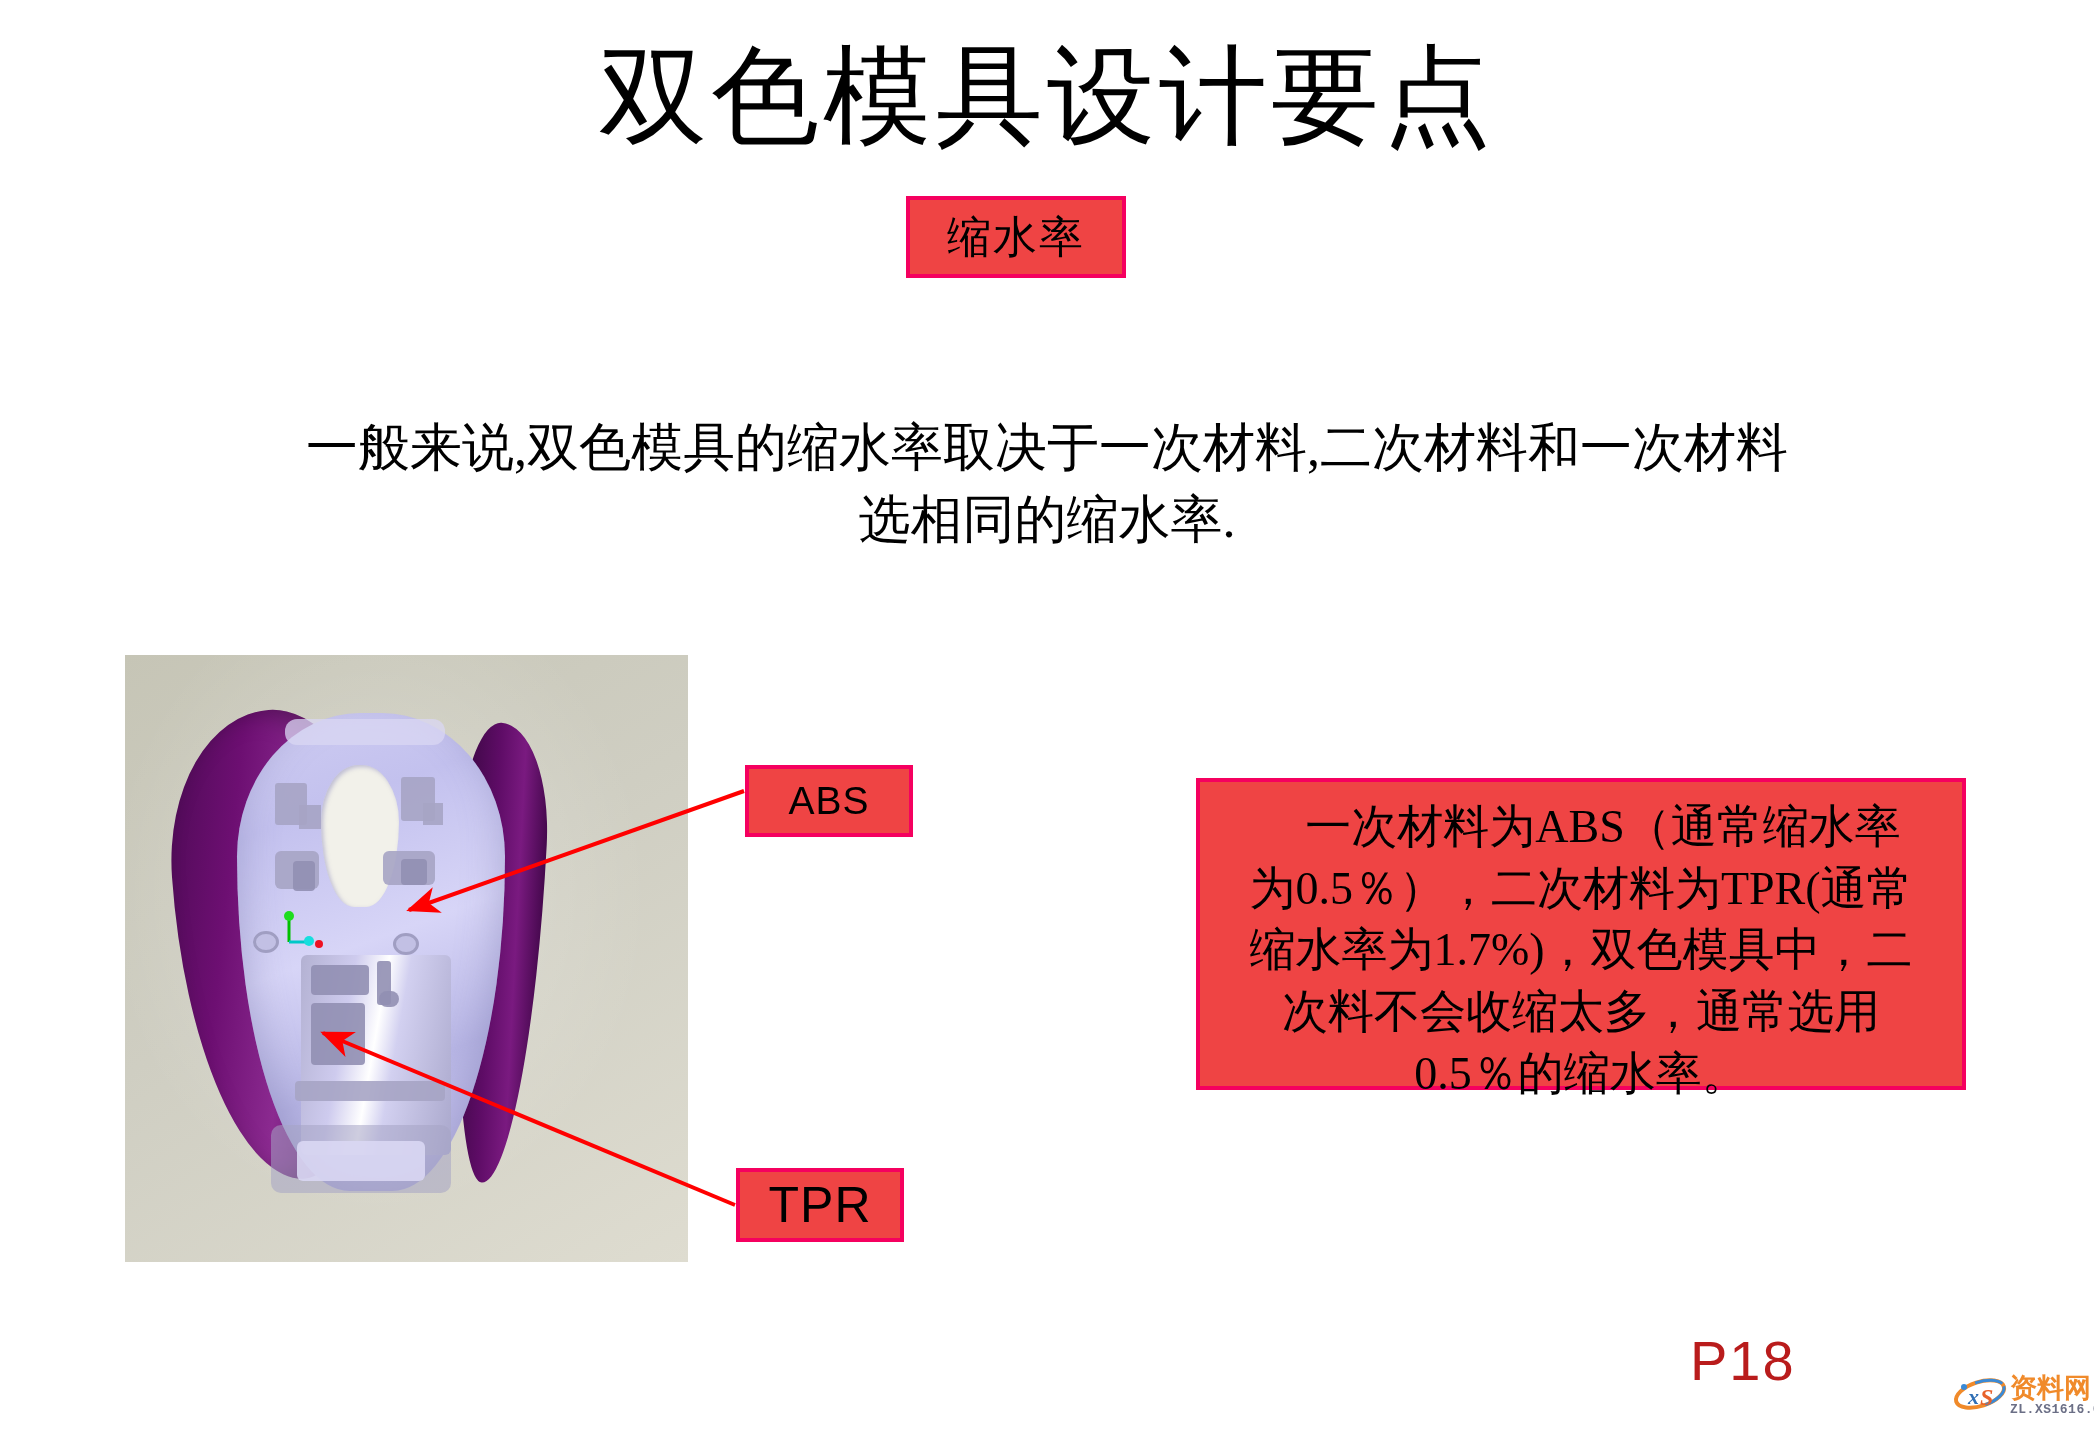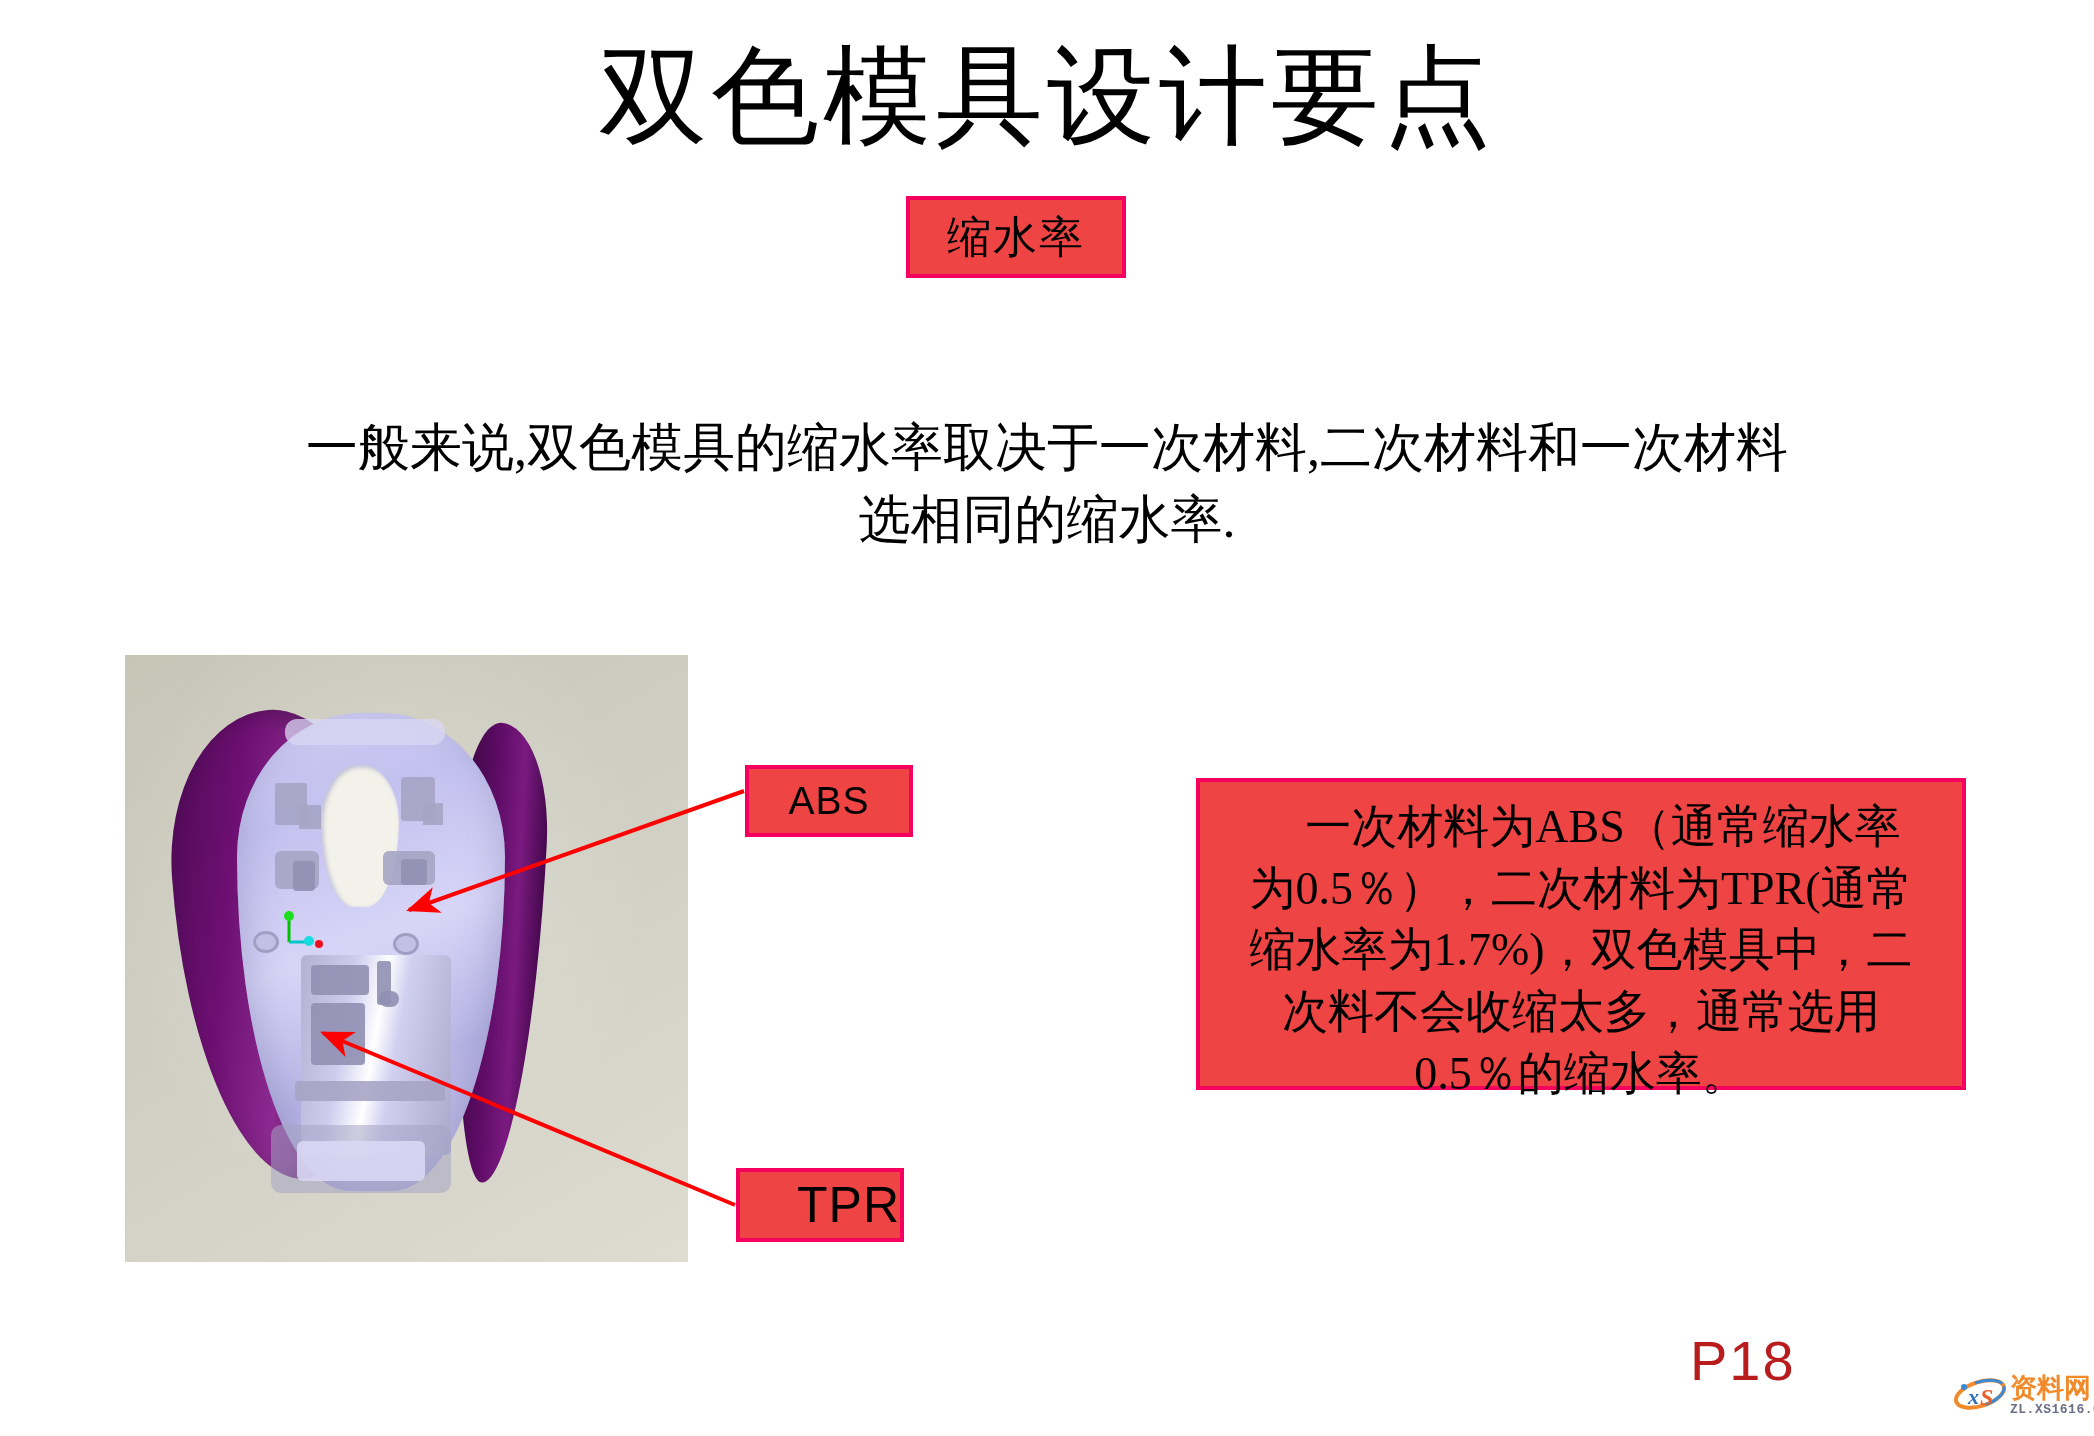--- a/index.html
+++ b/index.html
@@ -182,21 +182,20 @@
     font-size: 39px;
     letter-spacing: 1px;
   }
   #tpr-label-box {
     left: 736px;
     top: 1168px;
     width: 168px;
     height: 74px;
     font-size: 50px;
     letter-spacing: 1px;
-    justify-content: flex-end;
   }
 
   
   #explanation-box {
     left: 1148px;
     top: 778px;
     width: 770px;
     height: 312px;
     padding: 14px 39px;
     font-family: "Liberation Serif", "DejaVu Serif", serif;

